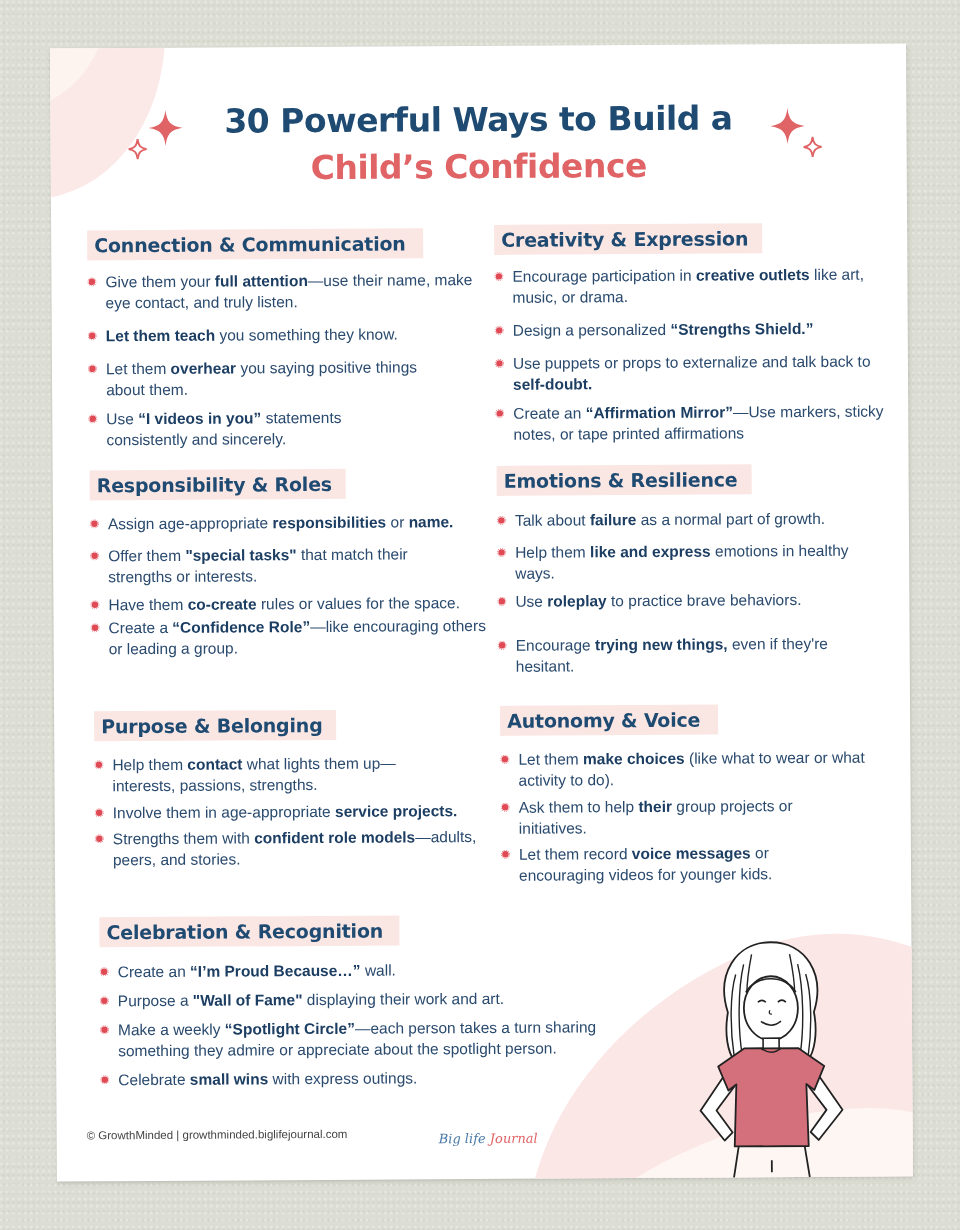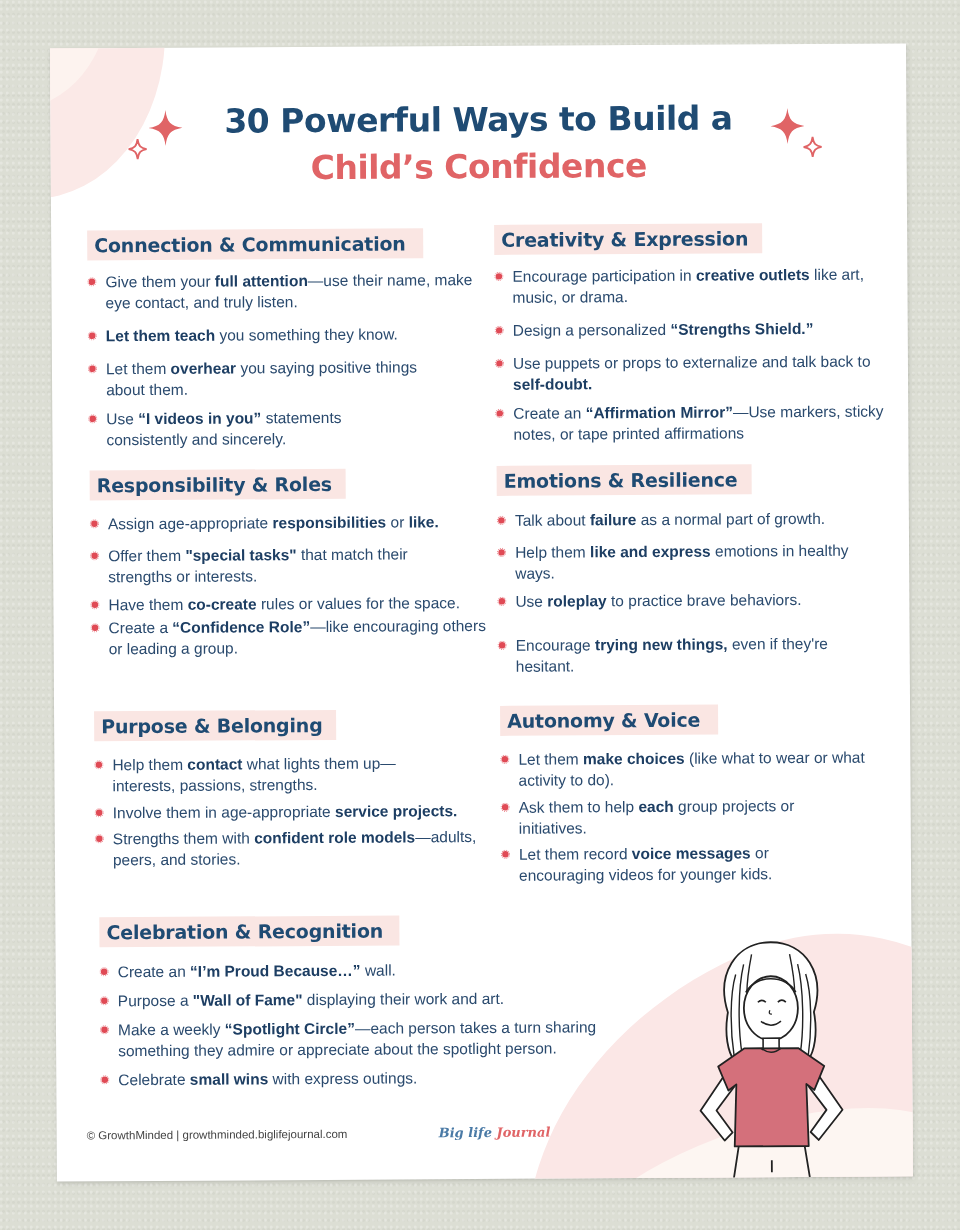--- a/index.html
+++ b/index.html
@@ -138,25 +138,24 @@
   .footer-copy {
     position: absolute;
     left: 30px;
     bottom: 40px;
     font-size: 11.5px;
     color: #444;
   }
   .footer-brand {
     position: absolute;
     left: 382px;
-    bottom: 39px;
+    bottom: 33px;
     font-family: "DejaVu Serif", serif;
     font-style: italic;
     font-size: 13px;
-    font-weight: bold;
   }
   .footer-brand .b1 { color: #4a7aa6; }
   .footer-brand .b2 { color: #e06466; }
 
   .girl {
     position: absolute;
     left: 630px;
     top: 890px;
   }
 </style>
@@ -265,21 +264,21 @@
   </div>
 
   <div class="section" style="left:37px; top:422px; width:400px;">
     <div class="heading">Responsibility &amp; Roles</div>
     <ul class="items" style="margin-top:13px;">
       <li class="item" style="margin-bottom:11px; white-space:nowrap;">
         <svg class="bullet" viewBox="0 0 10 10">
             <circle cx="5" cy="5" r="3.6" fill="#e04a55"></circle>
             <circle cx="5" cy="5" r="4.6" fill="none" stroke="#e04a55" stroke-width="0.9" stroke-dasharray="1.2 1.2"></circle>
           </svg>
-        <span>Assign age-appropriate </span><b>responsibilities</b><span> or </span><b>like.</b>
+        <span>Assign age-appropriate </span><b>responsibilities</b><span> or </span><b>name.</b>
       </li>
       <li class="item" style="margin-bottom:7px; width:360px;">
         <svg class="bullet" viewBox="0 0 10 10">
             <circle cx="5" cy="5" r="3.6" fill="#e04a55"></circle>
             <circle cx="5" cy="5" r="4.6" fill="none" stroke="#e04a55" stroke-width="0.9" stroke-dasharray="1.2 1.2"></circle>
           </svg>
         <span>Offer them </span><b>"special tasks"</b><span> that match their strengths or interests.</span>
       </li>
       <li class="item" style="margin-bottom:2px; width:370px;">
         <svg class="bullet" viewBox="0 0 10 10">
@@ -367,21 +366,21 @@
             <circle cx="5" cy="5" r="3.6" fill="#e04a55"></circle>
             <circle cx="5" cy="5" r="4.6" fill="none" stroke="#e04a55" stroke-width="0.9" stroke-dasharray="1.2 1.2"></circle>
           </svg>
         <span>Let them </span><b>make choices</b><span> (like what to wear or what activity to do).</span>
       </li>
       <li class="item" style="margin-bottom:5px; width:340px;">
         <svg class="bullet" viewBox="0 0 10 10">
             <circle cx="5" cy="5" r="3.6" fill="#e04a55"></circle>
             <circle cx="5" cy="5" r="4.6" fill="none" stroke="#e04a55" stroke-width="0.9" stroke-dasharray="1.2 1.2"></circle>
           </svg>
-        <span>Ask them to help </span><b>each</b><span> group projects or initiatives.</span>
+        <span>Ask them to help </span><b>their</b><span> group projects or initiatives.</span>
       </li>
       <li class="item" style="width:320px;">
         <svg class="bullet" viewBox="0 0 10 10">
             <circle cx="5" cy="5" r="3.6" fill="#e04a55"></circle>
             <circle cx="5" cy="5" r="4.6" fill="none" stroke="#e04a55" stroke-width="0.9" stroke-dasharray="1.2 1.2"></circle>
           </svg>
         <span>Let them record </span><b>voice messages</b><span> or encouraging videos for younger kids.</span>
       </li>
     </ul>
   </div>

